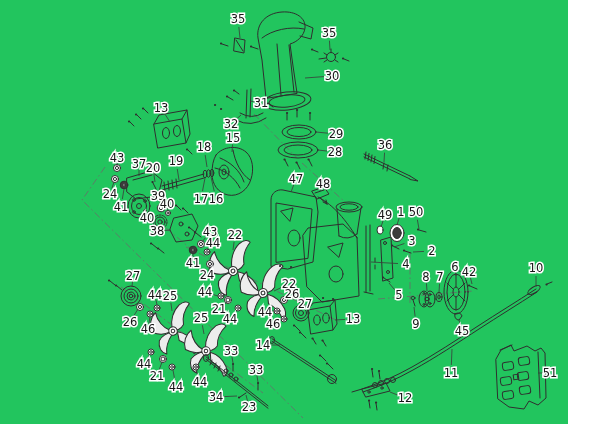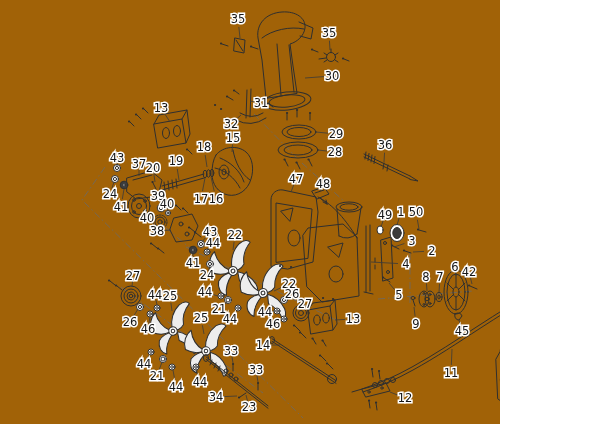--- a/index.html
+++ b/index.html
@@ -1,16 +1,16 @@
 <!DOCTYPE html>
 <html><head>
 <meta charset="utf-8">
 <style>
   html,body{margin:0;padding:0;background:#fff;}
-  #page{position:relative;width:500px;height:424px;background:#a16207;overflow:hidden;}
+  #page{position:relative;width:568px;height:424px;background:#22c55e;overflow:hidden;}
   svg{position:absolute;left:0;top:0;}
   .plabel{font-family:"DejaVu Sans",sans-serif;font-size:11.5px;fill:#161616;
           text-anchor:middle;dominant-baseline:central;
           paint-order:stroke;stroke:#ffffff;stroke-width:3px;}
   .leader{stroke:#3a3a3a;stroke-width:0.8;fill:none;}
   .cl{stroke:#6a6a6a;stroke-width:0.8;fill:none;stroke-dasharray:7 3 1.5 3;}
 </style>
 </head>
 <body>
 

